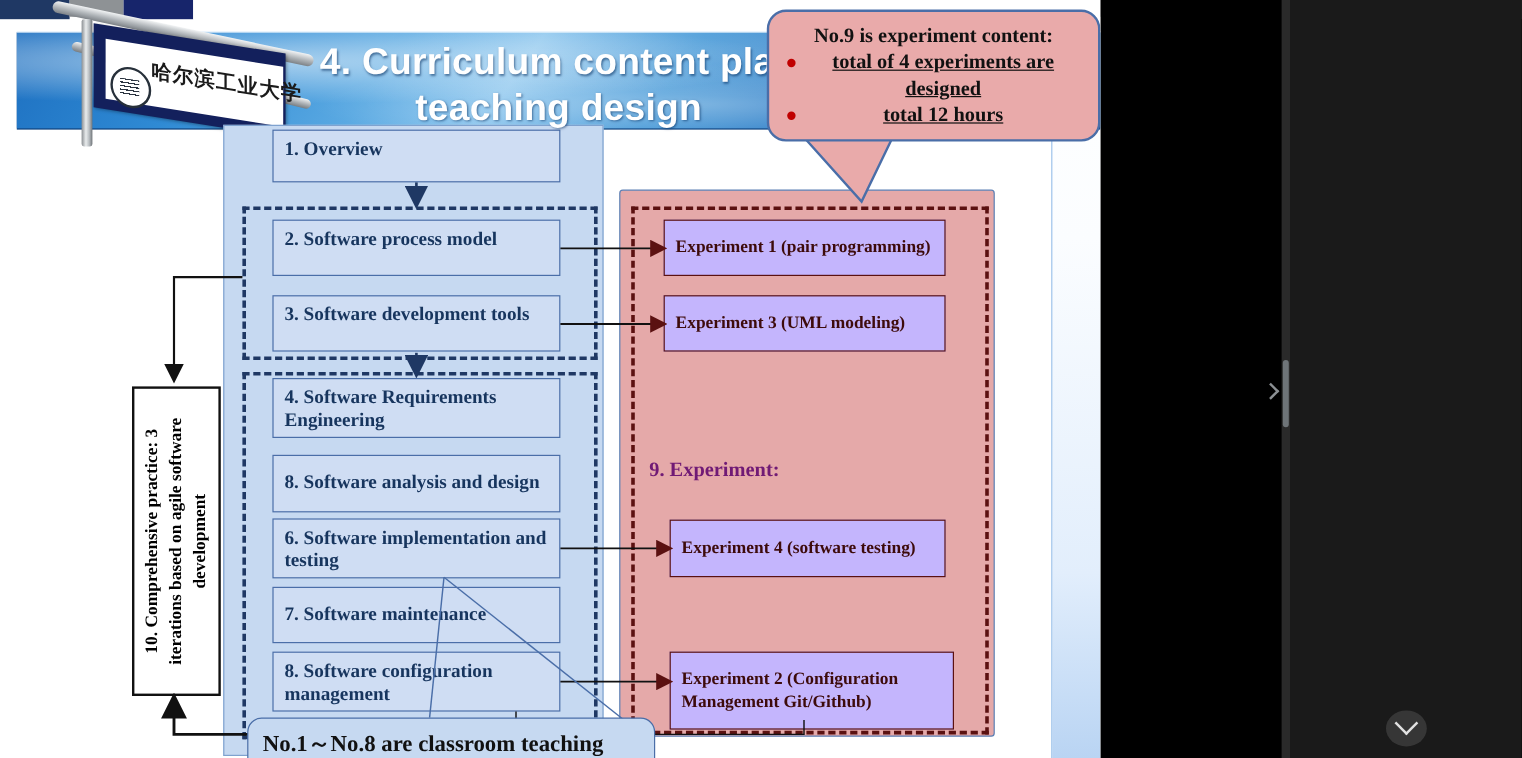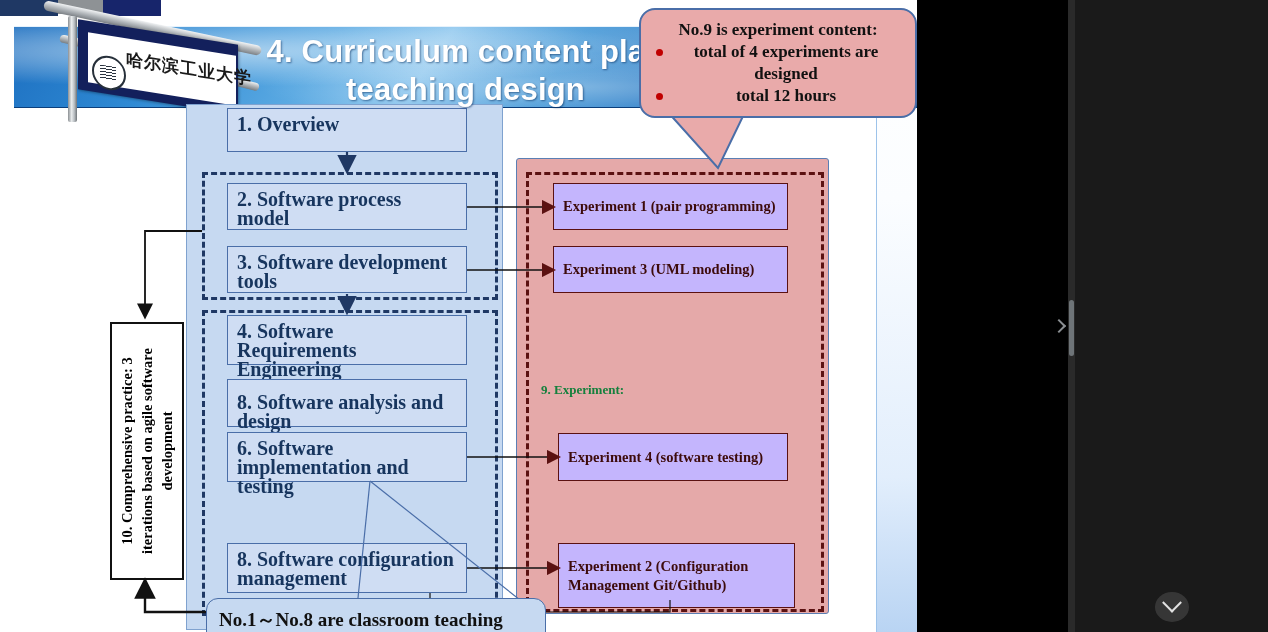--- a/index.html
+++ b/index.html
@@ -59,28 +59,28 @@
 
   .panel-blue{position:absolute;left:186px;top:104px;width:315px;height:524px;
     background:#c6d9f1;border:1px solid #7fa2cf;}
   .panel-red{position:absolute;left:516px;top:158px;width:311px;height:454px;
     background:#e5a9a9;border:1px solid #5b7fb4;border-radius:3px;}
 
   .dash-blue{position:absolute;border:3px dashed #1f3864;}
   .dash-red{position:absolute;border:3px dashed #5b1111;}
 
   .nbox{position:absolute;background:#cfddf3;border:1px solid #4a6ea8;
-    font-family:"Liberation Serif",serif;font-weight:bold;color:#17355e;font-size:20px;
+    font-family:"Liberation Serif",serif;font-weight:bold;color:#17355e;font-size:16px;
     line-height:19px;padding:6px 9px;box-sizing:border-box;}
   .ebox{position:absolute;background:#c4b5fd;border:1px solid #5b1111;
     font-family:"Liberation Serif",serif;font-weight:bold;color:#3d0b0b;font-size:14.5px;
     line-height:19px;padding:6px 9px;box-sizing:border-box;display:flex;align-items:center;}
 
   .exp-label{position:absolute;font-family:"Liberation Serif",serif;font-weight:bold;
-    color:#15803d;font-size:13px;}
+    color:#701a75;font-size:17px;}
 
   
   #rotbox{position:absolute;left:110px;top:322px;width:70px;height:254px;
     background:#ffffff;border:2px solid #111;}
   #rotbox span{position:absolute;left:50%;top:50%;width:248px;
     transform:translate(-50%,-50%) rotate(-90deg);text-align:center;
     font-family:"Liberation Serif",serif;font-weight:bold;color:#000;font-size:14.5px;line-height:20px;}
 
   
   #bottom-note{position:absolute;left:206px;top:598px;width:340px;height:46px;
@@ -89,21 +89,21 @@
     padding:8px 12px;box-sizing:border-box;}
 
   
   #bubble{position:absolute;left:639px;top:8px;width:278px;height:110px;
     background:#e9aaaa;border:2px solid #4a6ea8;border-radius:16px;
     padding:9px 12px;box-sizing:border-box;z-index:6;text-align:center;}
   #bubble .b-title{font-family:"Liberation Serif",serif;font-weight:bold;color:#111;font-size:17px;
     line-height:21px;}
   #bubble ul{margin:1px 0 0 0;padding:0 0 0 16px;list-style:none;}
   #bubble li{position:relative;font-family:"Liberation Serif",serif;font-weight:bold;color:#111;
-    font-size:17px;line-height:22px;}
+    font-size:17px;line-height:22px;text-decoration:underline;}
   #bubble li:before{content:"";position:absolute;left:-13px;top:8px;width:7px;height:7px;
     border-radius:50%;background:#c00000;}
   #bubble-tail{position:absolute;left:660px;top:108px;width:110px;height:62px;z-index:5;}
 
   svg.ov{position:absolute;left:0;top:0;width:917px;height:632px;pointer-events:none;}
 
   
   #sidebar{position:absolute;left:1075px;top:0;width:193px;height:632px;background:#1a1a1a;}
   #topbar{position:absolute;left:1075px;top:0;width:193px;height:16px;background:#3c4043;}
   .chev-top{position:absolute;top:4px;width:9px;height:9px;border-right:2px solid #9aa0a6;
@@ -171,20 +171,23 @@
           <span>3. Software development tools</span>
         </div>
         <div class="nbox" style="left:227px;top:315px;width:240px;height:50px;">
           <span>4. Software Requirements Engineering</span>
         </div>
         <div class="nbox" style="left:227px;top:379px;width:240px;height:48px;padding-top:13px;">
           <span>8. Software analysis and design</span>
         </div>
         <div class="nbox" style="left:227px;top:432px;width:240px;height:50px;">
           <span>6. Software implementation and testing</span>
+        </div>
+        <div class="nbox" style="left:227px;top:489px;width:240px;height:47px;padding-top:13px;">
+          <span>7. Software maintenance</span>
         </div>
         <div class="nbox" style="left:227px;top:543px;width:240px;height:50px;">
           <span>8. Software configuration management</span>
         </div>
 
         <div id="rotbox">
           <span>10. Comprehensive practice: 3 iterations based on agile software development</span>
         </div>
 
         <div class="ebox" style="left:553px;top:183px;width:235px;height:47px;">

